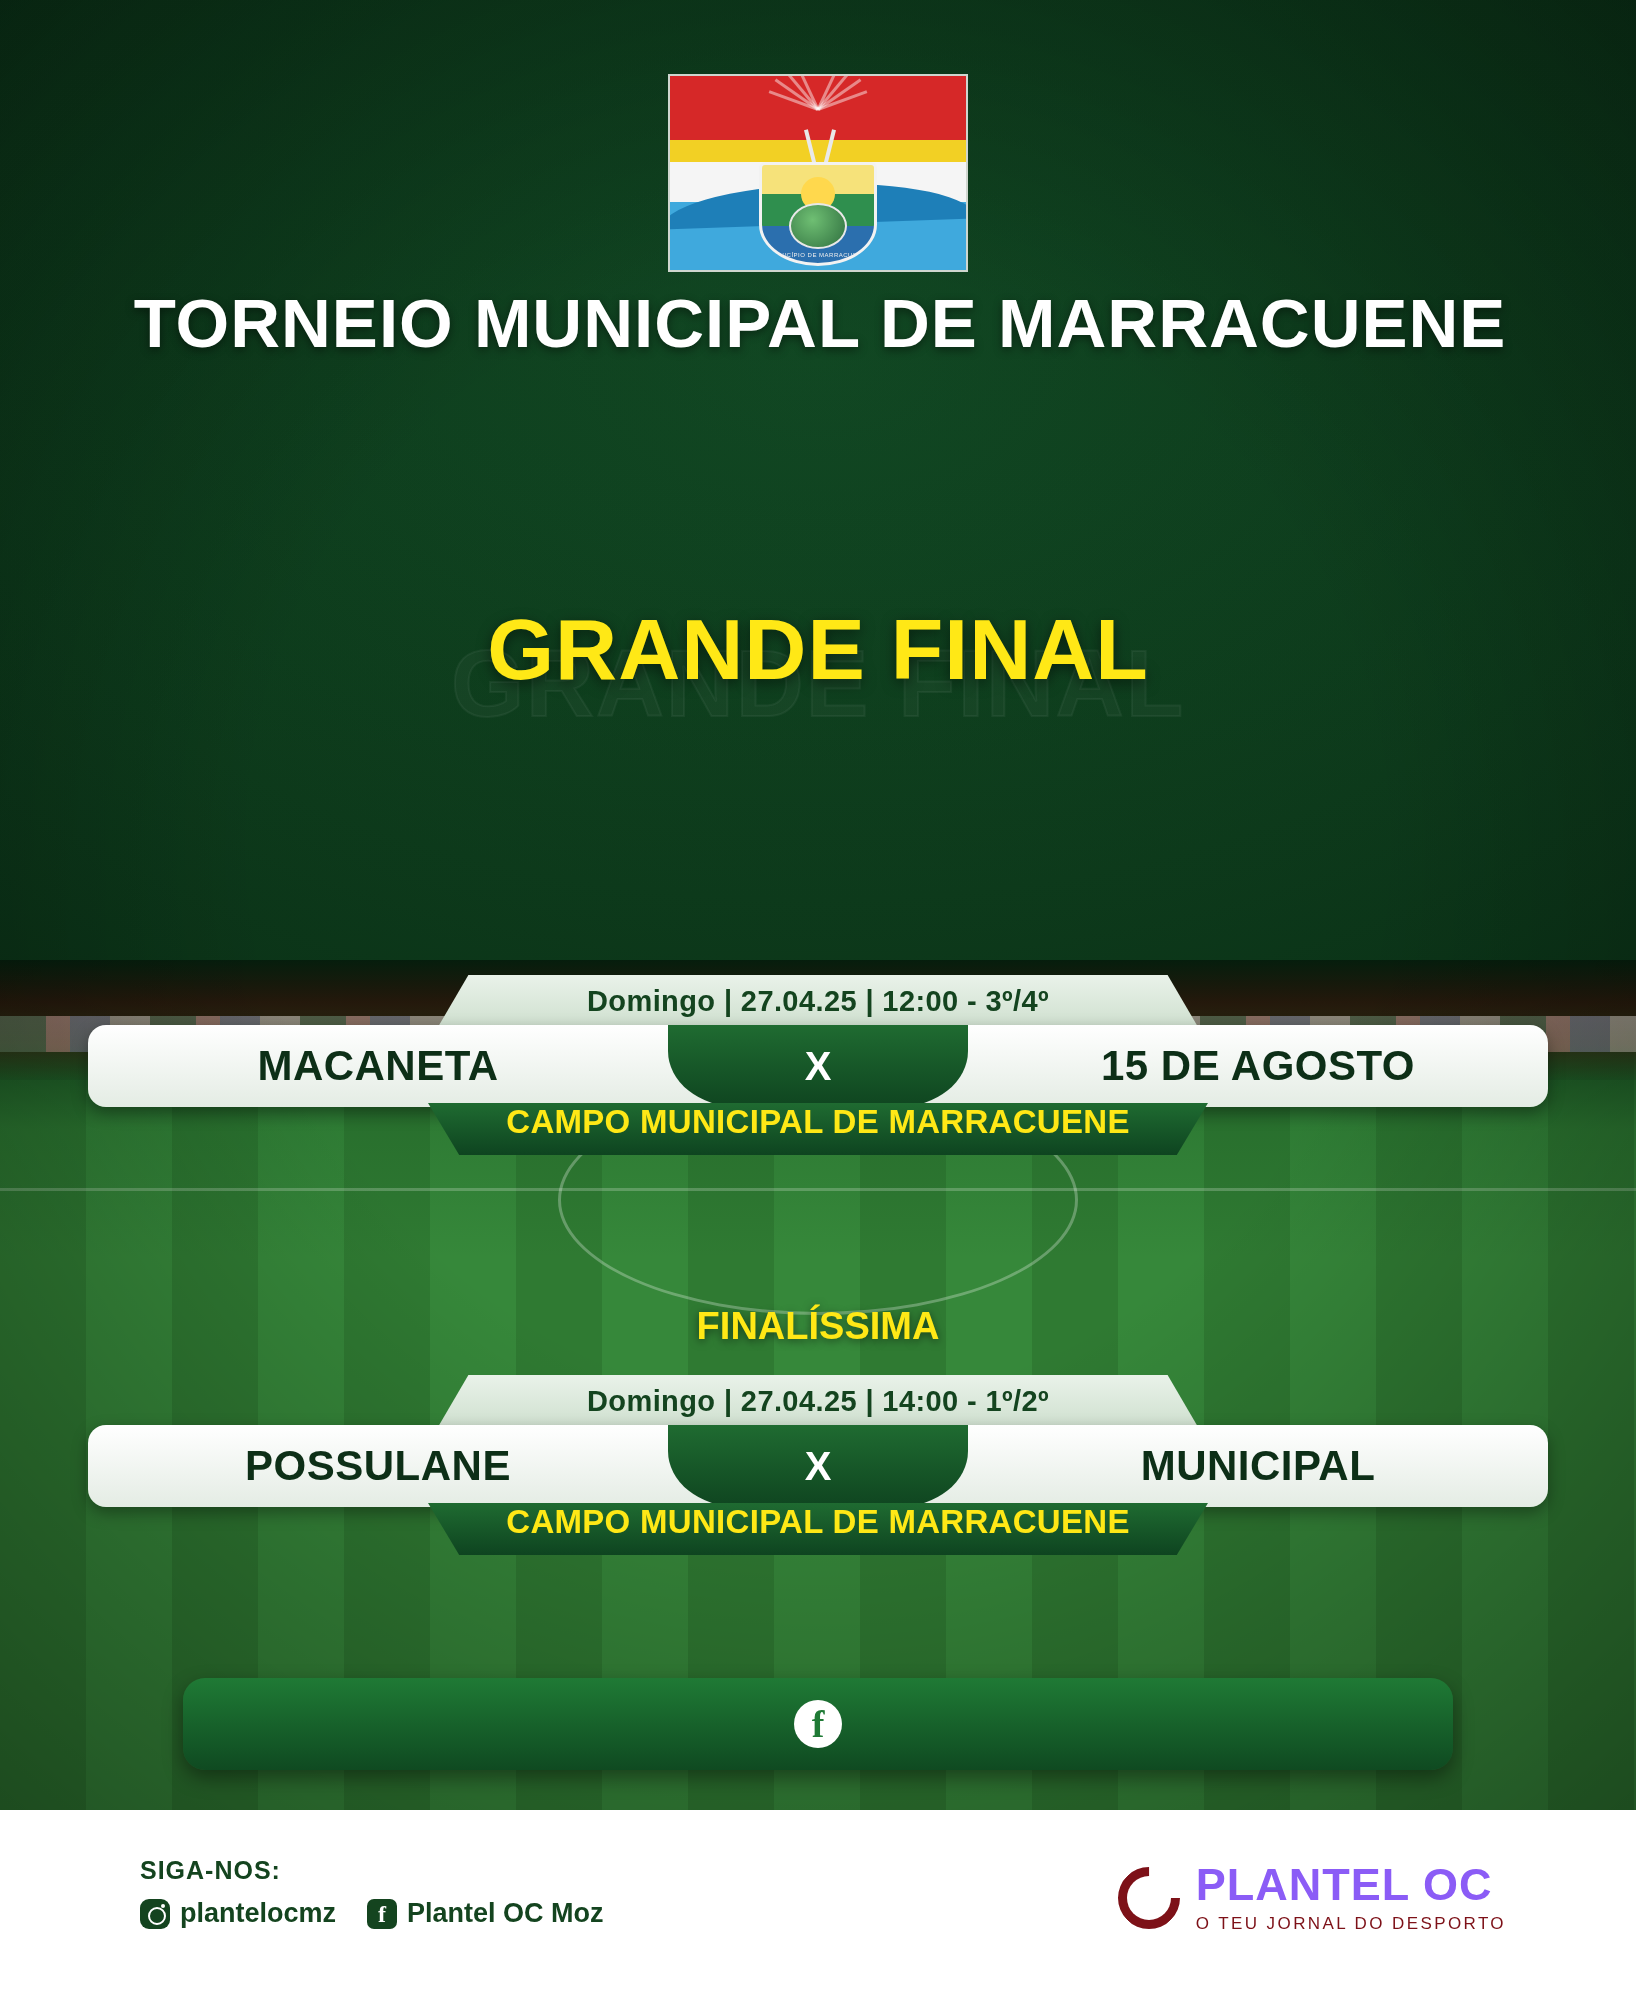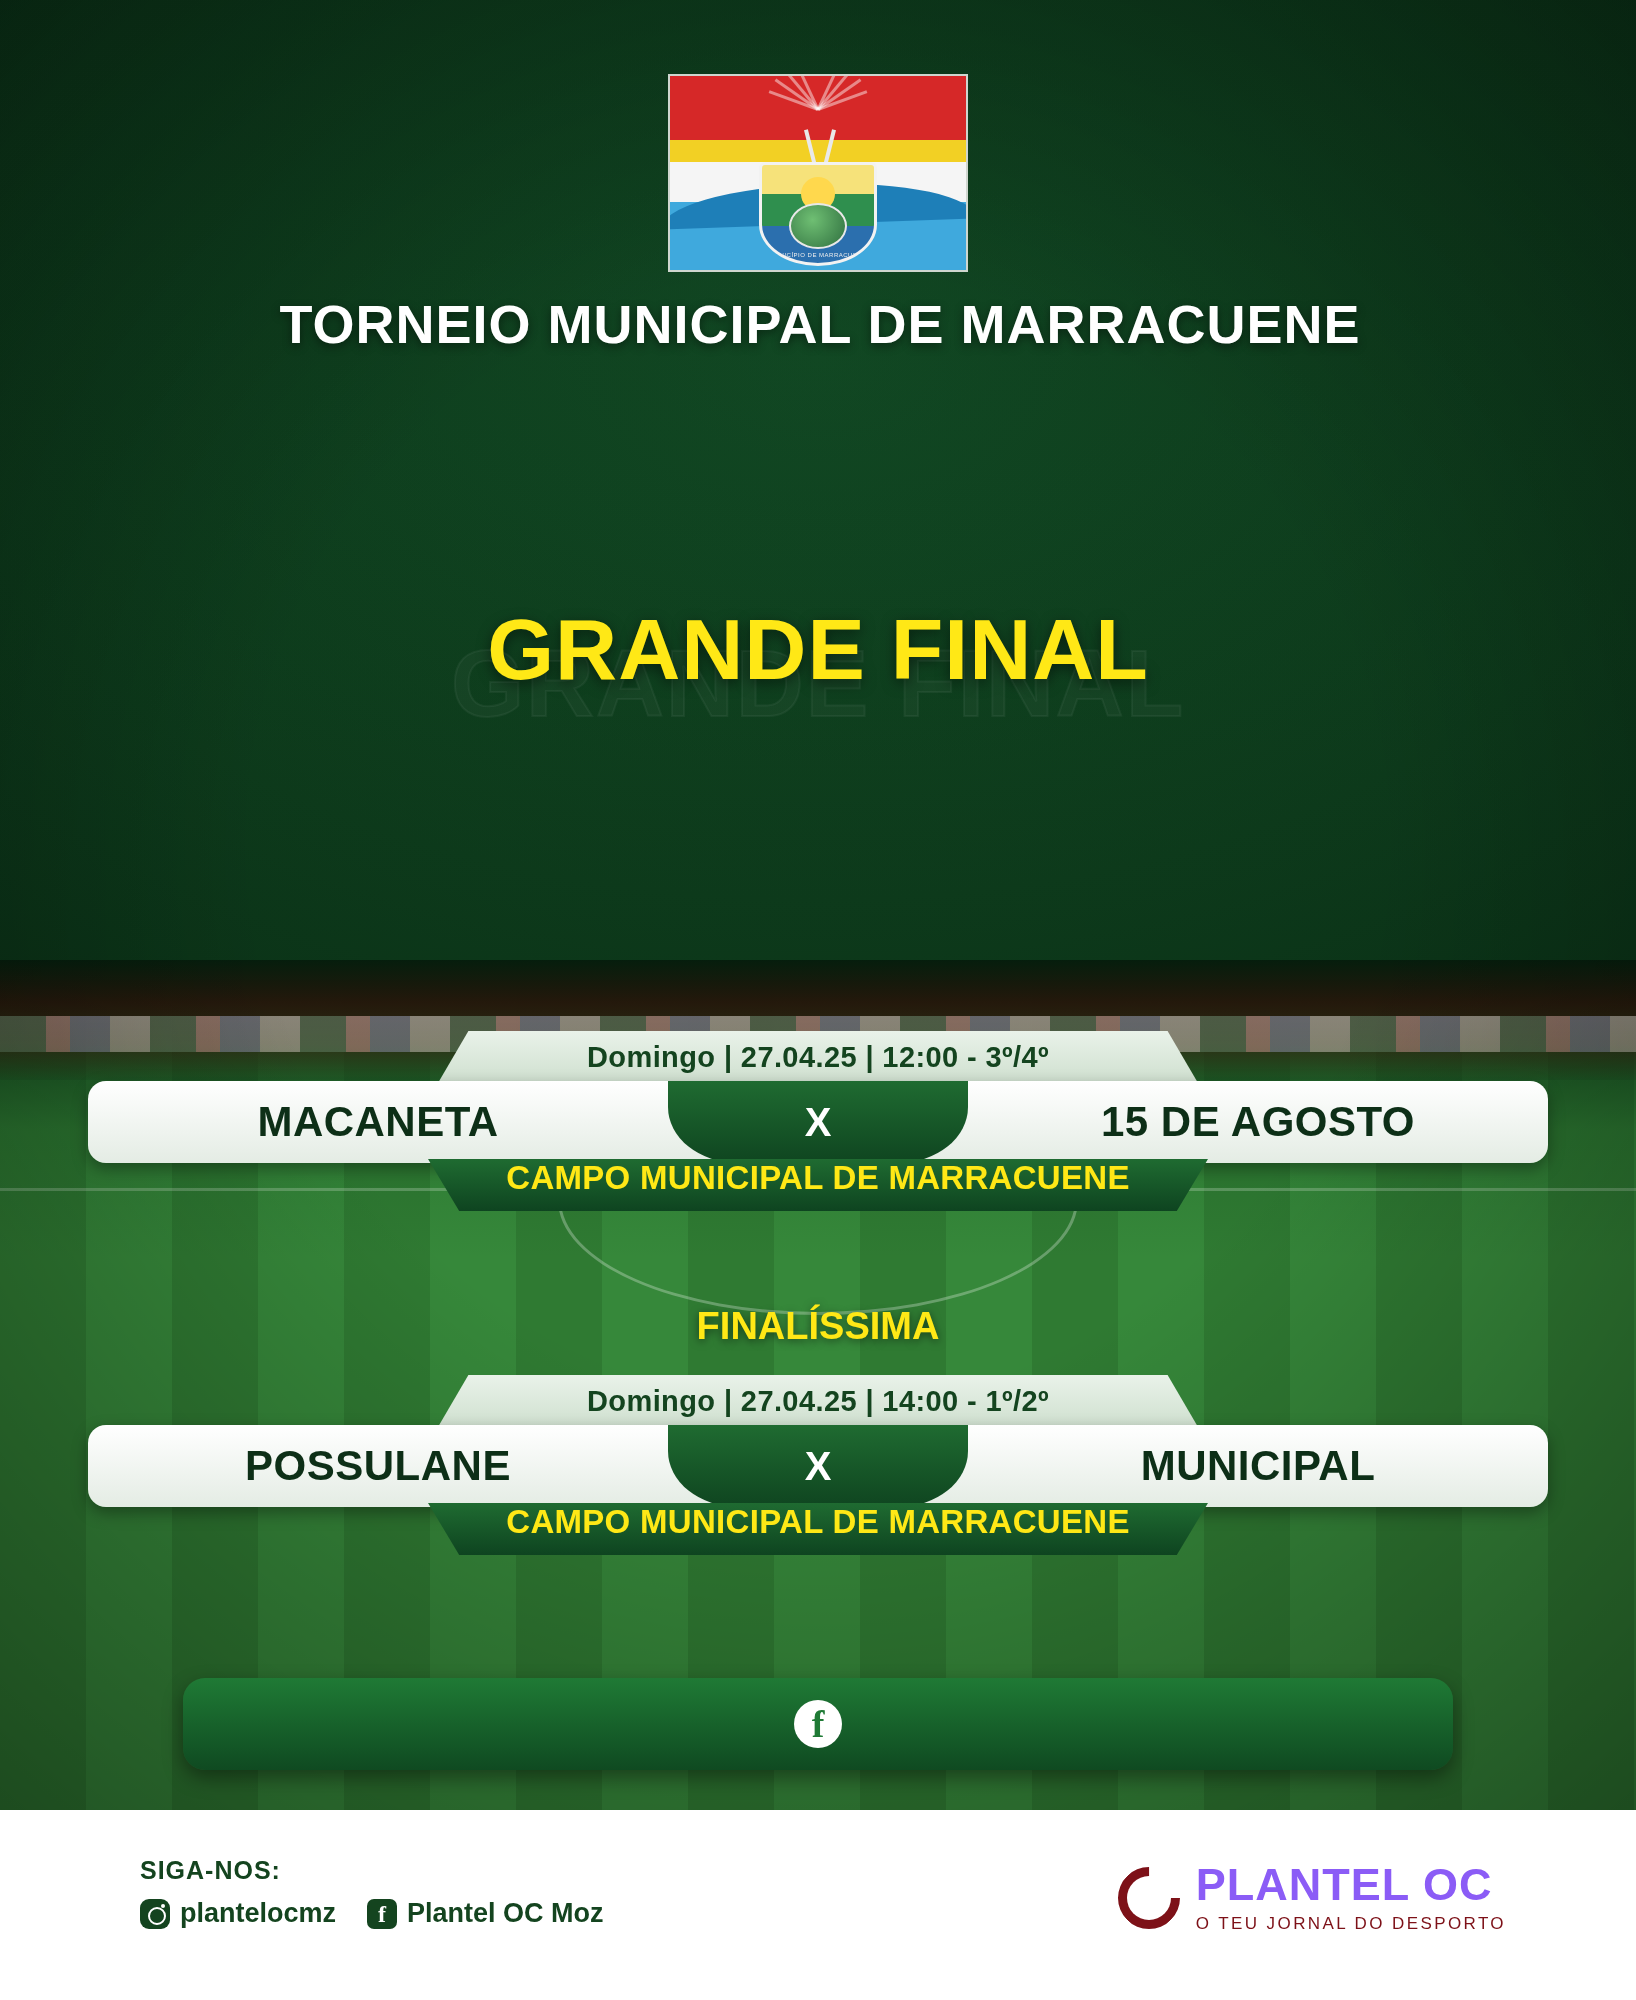--- a/index.html
+++ b/index.html
@@ -114,21 +114,21 @@
   .crest .shield-txt {
     position:absolute; bottom:5px; left:0; right:0; text-align:center;
     font-size:6px; letter-spacing:.5px; color:#eee;
     font-family:"Liberation Sans", sans-serif;
   }
 
   h1.title {
     position:absolute; top:282px; left:4px; right:0;
     text-align:center;
     color:#ffffff;
-    font-size:54px;
+    font-size:69px;
     line-height:84px;
     font-weight:bold;
     letter-spacing:1px;
     text-shadow:0 3px 10px rgba(0,0,0,.45);
     padding:0 110px;
   }
   .ghost {
     position:absolute; top:630px; left:0; right:0;
     text-align:center;
     font-size:94px; font-weight:bold;
@@ -140,21 +140,21 @@
     position:absolute; top:600px; left:0; right:0;
     text-align:center;
     color:#ffe816;
     font-size:86px; font-weight:bold;
     letter-spacing:1px;
     text-shadow:0 4px 14px rgba(0,0,0,.5);
   }
 
   
   .match { position:absolute; left:0; right:0; }
-  .match-1 { top:1031px; }
+  .match-1 { top:975px; }
   .match-2 { top:1375px; }
 
   .date-bar {
     position:relative;
     width:760px; margin:0 auto;
     height:52px;
     background:linear-gradient(to bottom,#e9f2e9,#cfe0cf);
     border-radius:14px 14px 0 0;
     clip-path:polygon(4% 0, 96% 0, 100% 100%, 0% 100%);
     display:flex; align-items:center; justify-content:center;

